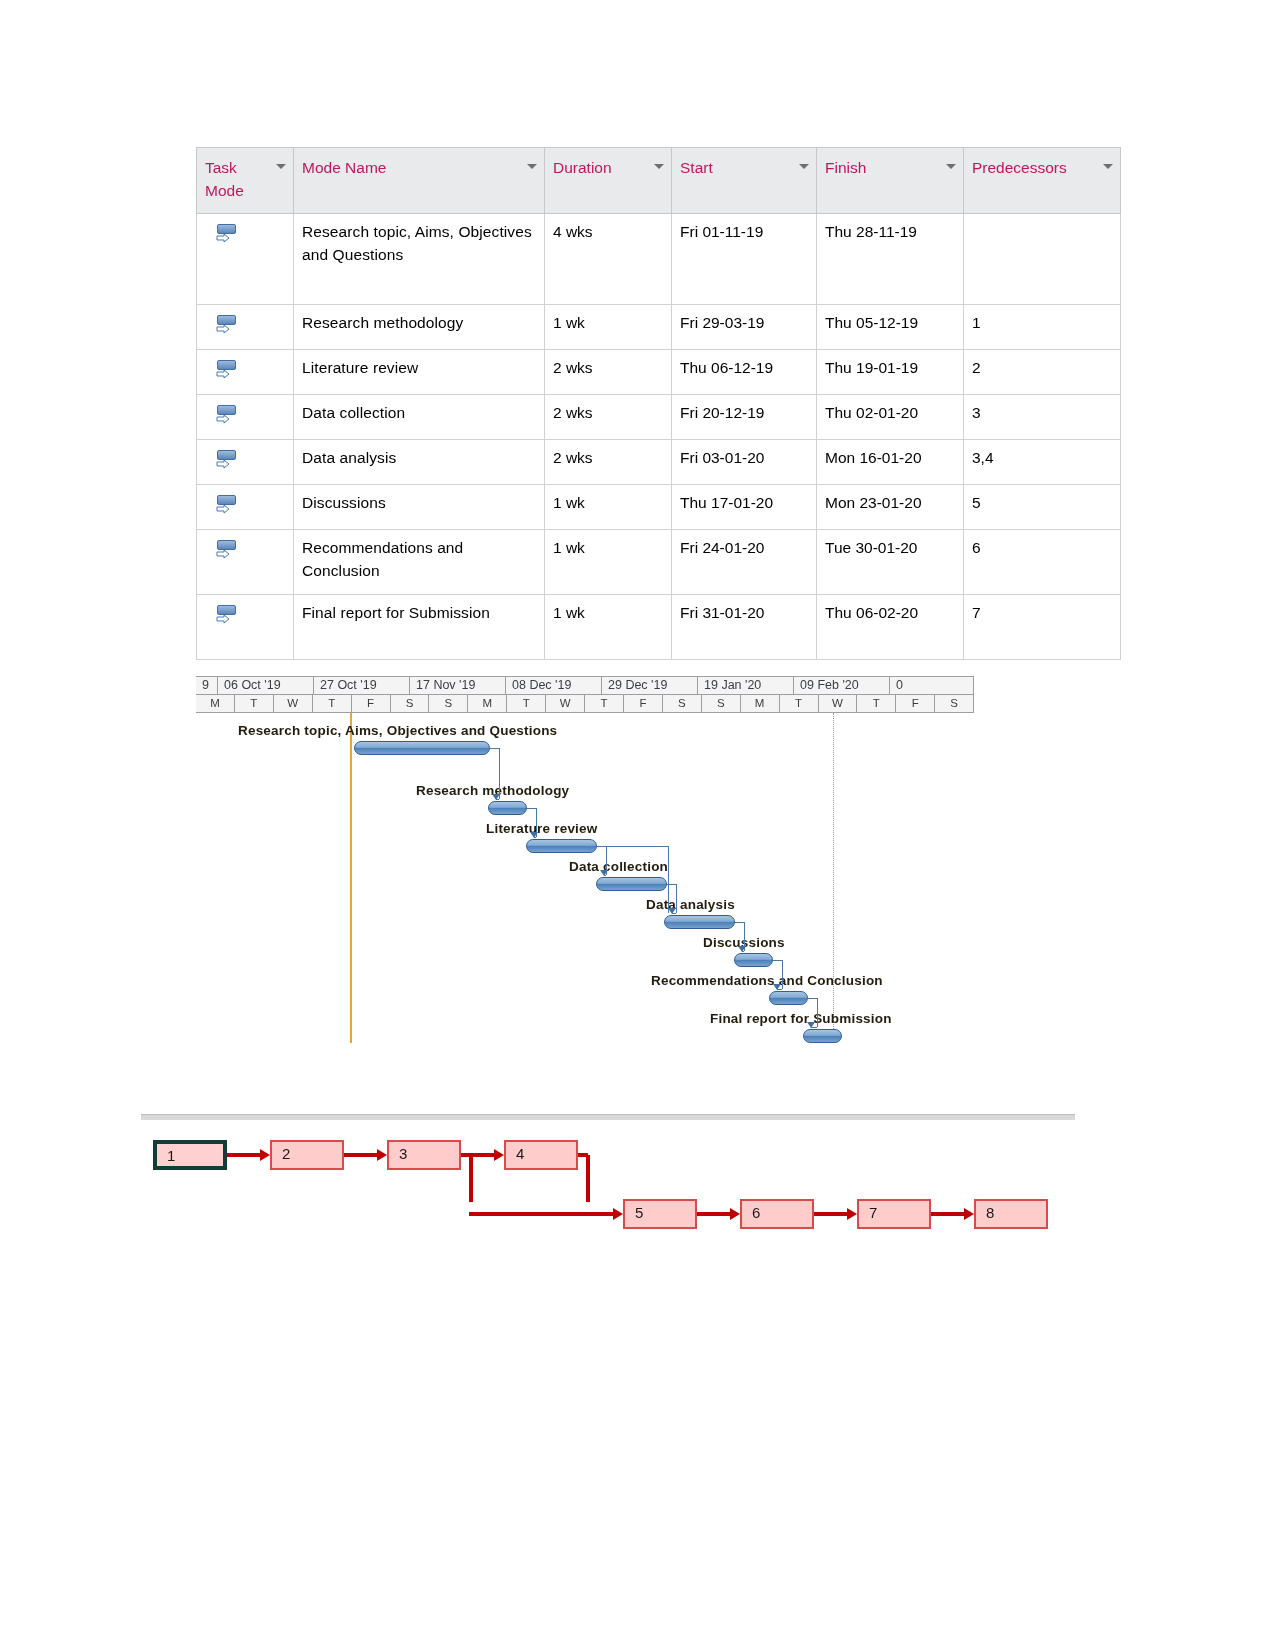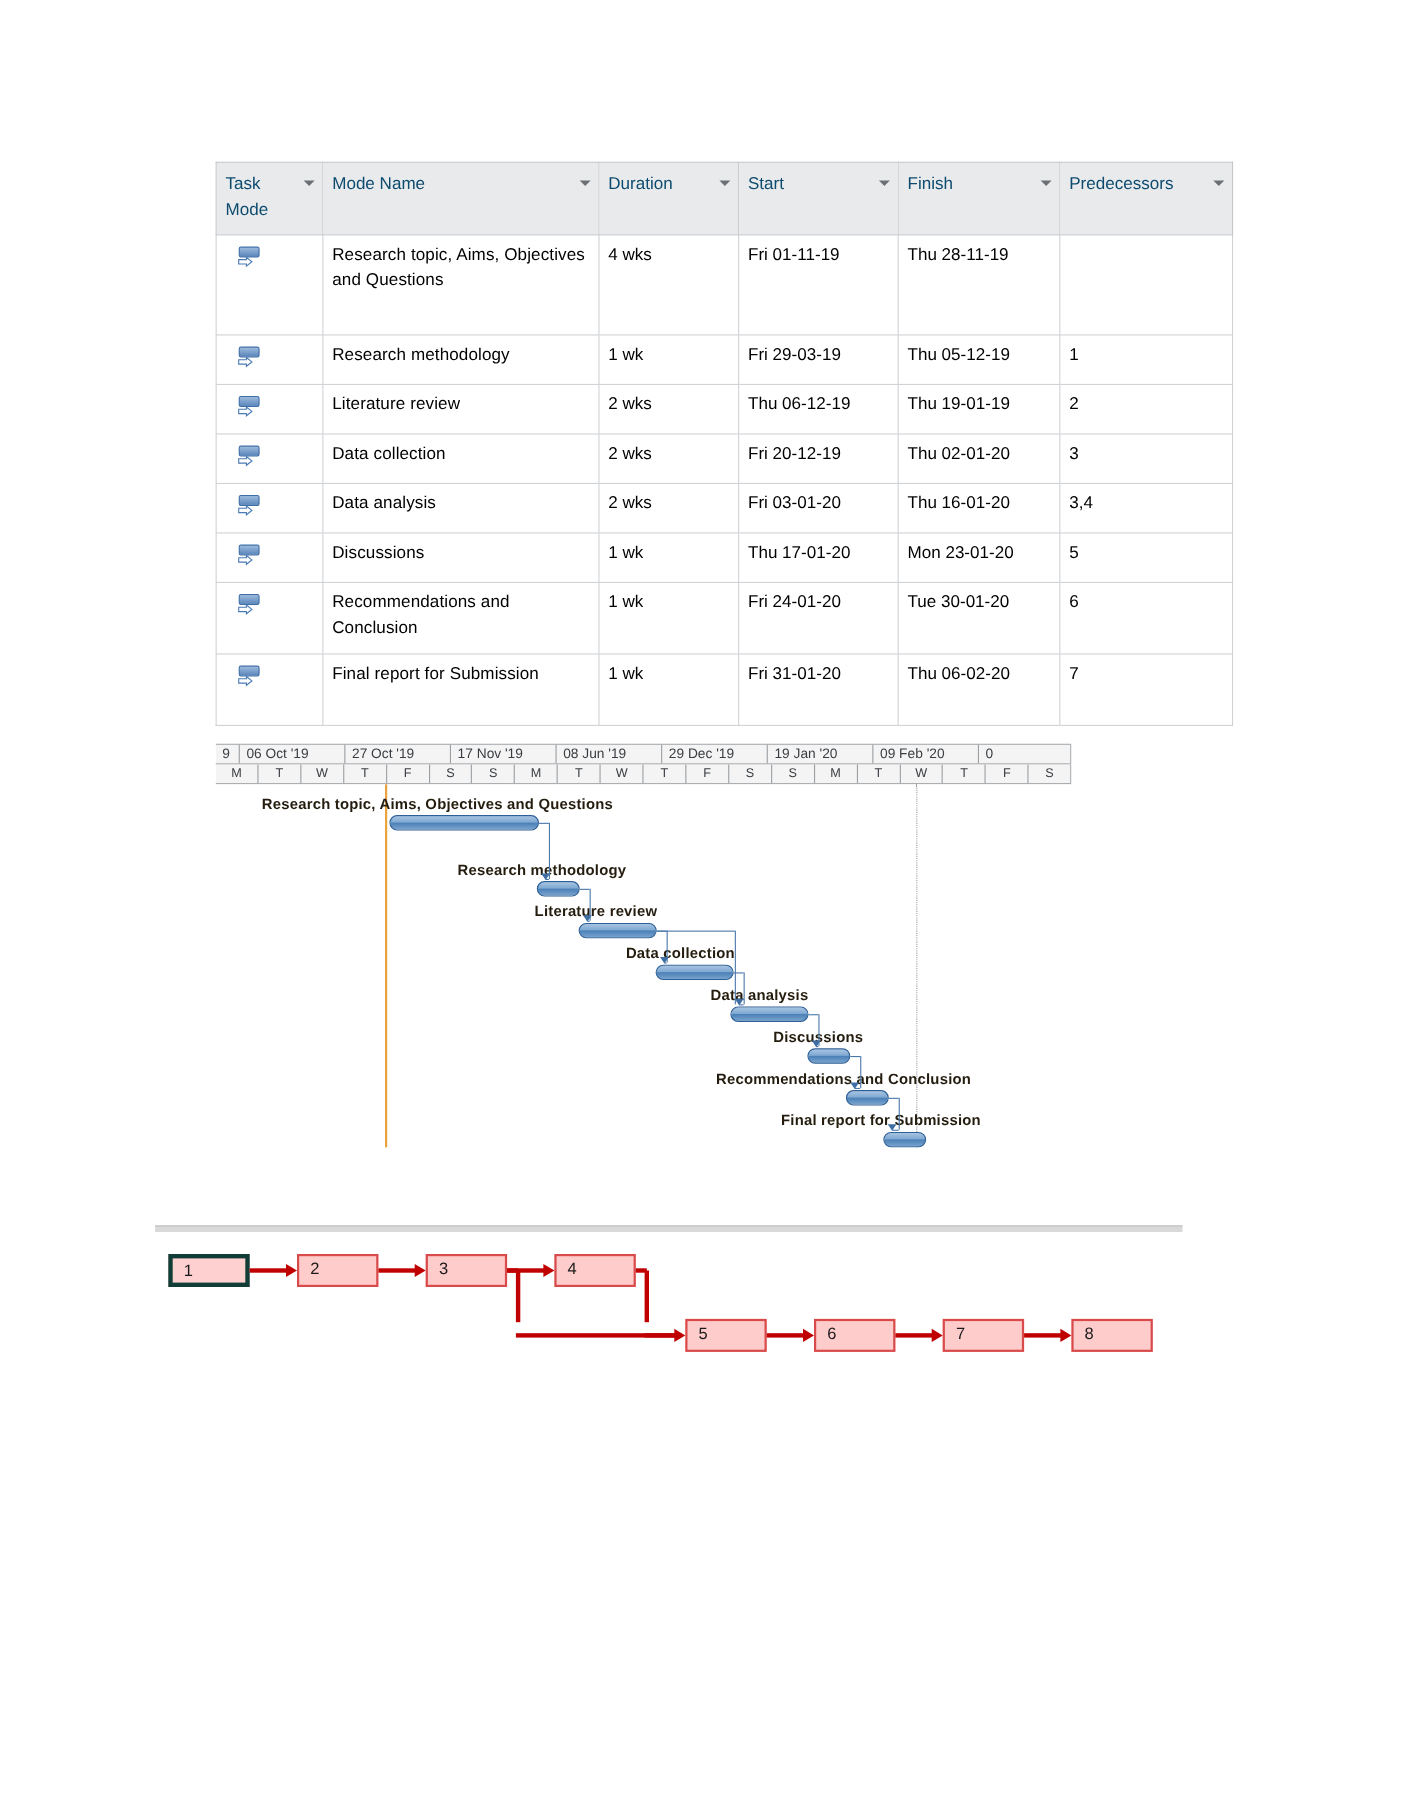--- a/index.html
+++ b/index.html
@@ -34,21 +34,21 @@
     border: 1px solid #d0d2d5;
     vertical-align: top;
     padding: 6px 8px 6px 8px;
     font-size: 15.5px;
     line-height: 1.5;
     font-family: "Liberation Sans", sans-serif;
   }
   table.task-table thead th {
     background: #e9eaec;
     border: 1px solid #c5c7ca;
-    color: #0c4a6e;
+    color: #be185d;
     font-weight: normal;
     font-size: 15.5px;
     padding: 8px 8px 10px 8px;
     text-align: left;
     position: relative;
     height: 32px;
   }
   thead th.col-start {
     background: #ffd357;
     border: 1px solid #d9ad3a;
@@ -350,21 +350,21 @@
               <div class="arrow">
                 <svg width="14" height="12" viewBox="0 0 14 12">
                   <path d="M1 3 h7 V1 l5 4 l-5 4 V7 H1 Z" fill="#ffffff" stroke="#4a7ab5" stroke-width="1"></path>
                 </svg>
               </div>
             </div>
           </td>
           <td class="tn">Data analysis</td>
           <td class="">2 wks</td>
           <td class="">Fri 03-01-20</td>
-          <td class="">Thu 16-01-20</td>
+          <td class="">Mon 16-01-20</td>
           <td class="">3,4</td>
         </tr>
         <tr class="r5">
           <td class="cell-mode">
             <div class="mode-icon">
               <div class="bar"></div>
               <div class="arrow">
                 <svg width="14" height="12" viewBox="0 0 14 12">
                   <path d="M1 3 h7 V1 l5 4 l-5 4 V7 H1 Z" fill="#ffffff" stroke="#4a7ab5" stroke-width="1"></path>
                 </svg>
@@ -414,21 +414,21 @@
       </tbody>
   </table>
 </div>
 
 <div class="gantt">
   <div class="tl-row tl-top" id="tl-top">
       <div class="cellx" style="width: 22px;">9</div>
       <div class="cellx" style="width: 96px;">06 Oct '19</div>
       <div class="cellx" style="width: 96px;">27 Oct '19</div>
       <div class="cellx" style="width: 96px;">17 Nov '19</div>
-      <div class="cellx" style="width: 96px;">08 Jun '19</div>
+      <div class="cellx" style="width: 96px;">08 Dec '19</div>
       <div class="cellx" style="width: 96px;">29 Dec '19</div>
       <div class="cellx" style="width: 96px;">19 Jan '20</div>
       <div class="cellx" style="width: 96px;">09 Feb '20</div>
       <div class="cellx" style="width: 84px;">0</div>
     </div>
   <div class="tl-row tl-bot" id="tl-bot">
       <div class="cellx" style="width: 39px;">M</div>
       <div class="cellx" style="width: 39px;">T</div>
       <div class="cellx" style="width: 39px;">W</div>
       <div class="cellx" style="width: 39px;">T</div>

